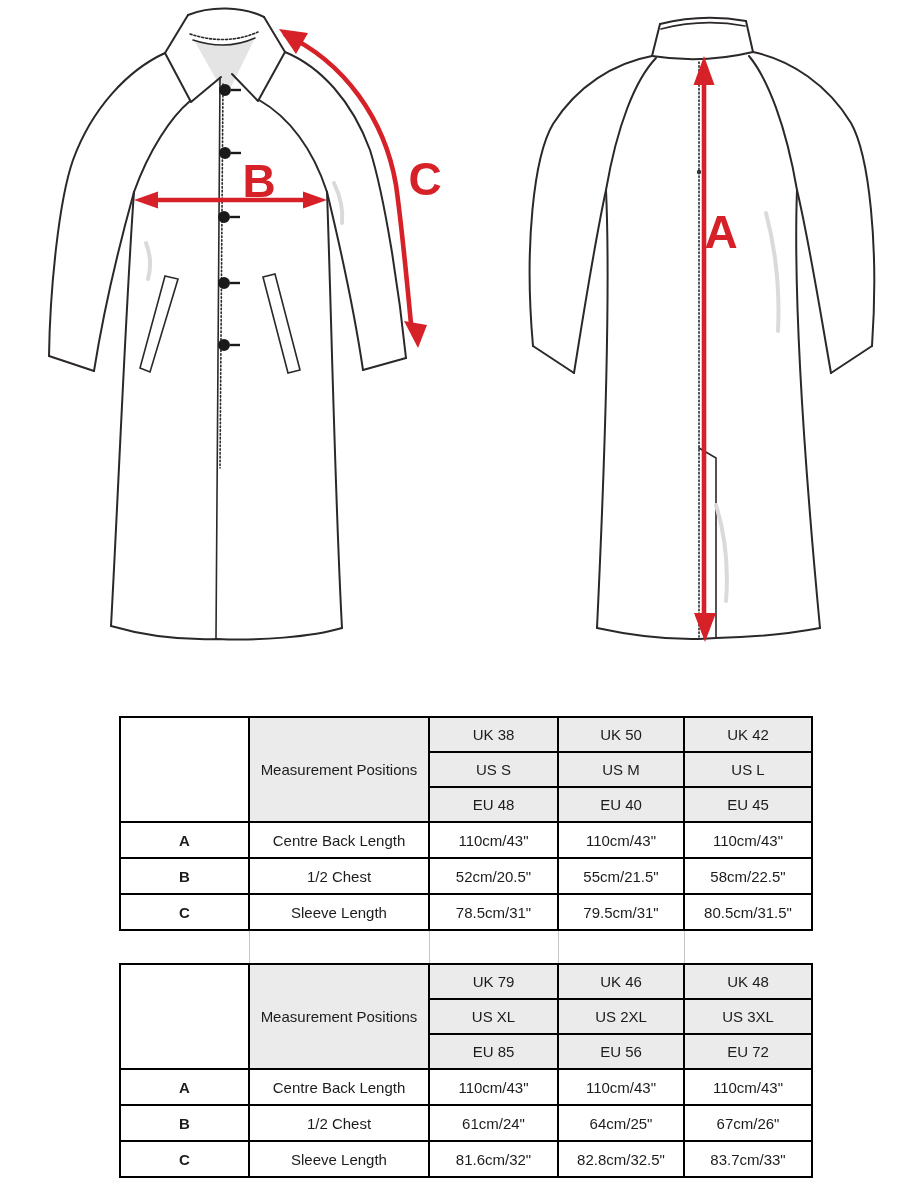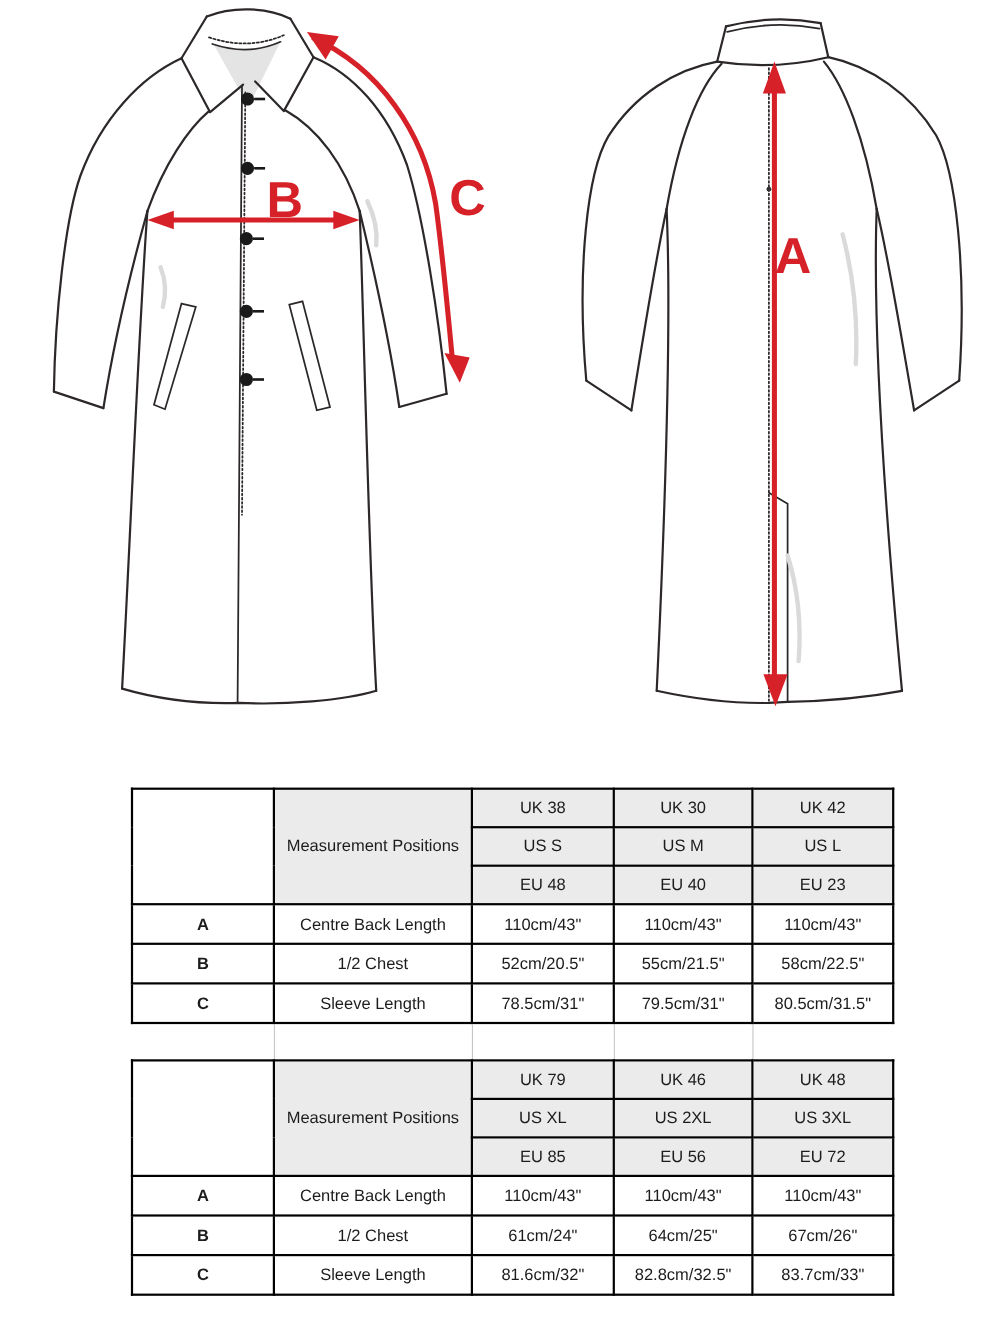--- a/index.html
+++ b/index.html
@@ -142,32 +142,32 @@
       <col style="width:129px">
         <col style="width:126px">
         <col style="width:128px">
     </colgroup>
     <tbody>
 
       <tr class="hrow">
         <td class="corner" rowspan="3"></td>
         <td class="mp" rowspan="3">Measurement Positions</td>
         <td class="sz szl">UK 38</td>
-        <td class="sz szl">UK 30</td>
+        <td class="sz szl">UK 50</td>
         <td class="sz szl">UK 42</td>
       </tr>
       <tr class="hrow">
         <td class="sz szl thin-top">US S</td>
         <td class="sz szl thin-top">US M</td>
         <td class="sz szl thin-top">US L</td>
       </tr>
       <tr class="hrow">
         <td class="sz szl thin-top">EU 48</td>
         <td class="sz szl thin-top">EU 40</td>
-        <td class="sz szl thin-top">EU 23</td>
+        <td class="sz szl thin-top">EU 45</td>
       </tr>
 
       <tr class="drow">
         <td class="key">A</td>
         <td class="pos">Centre Back Length</td>
         <td class="val szl">110cm/43"</td>
         <td class="val szl">110cm/43"</td>
         <td class="val szl">110cm/43"</td>
       </tr>
       <tr class="drow">

